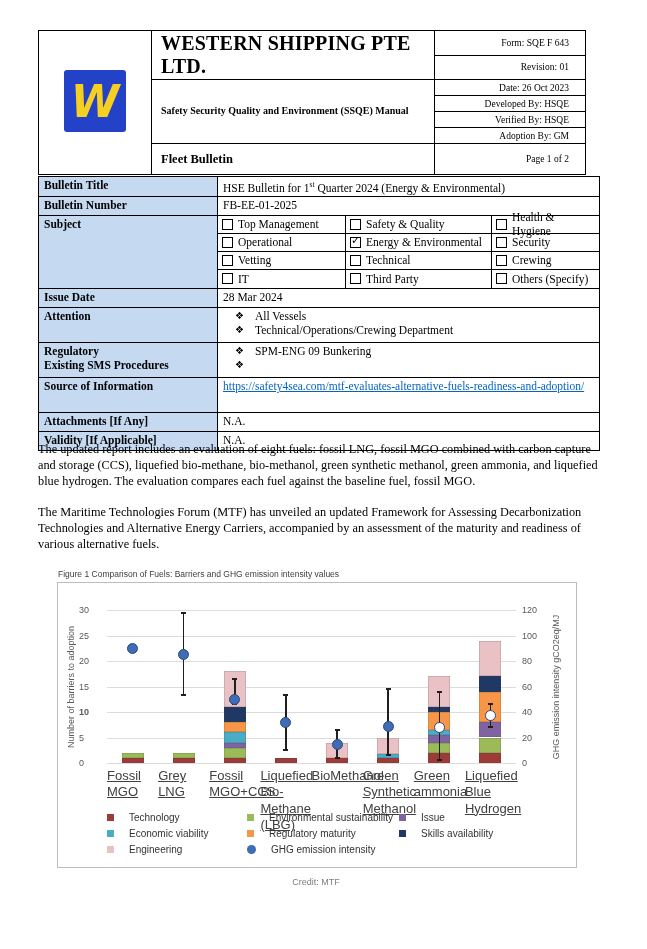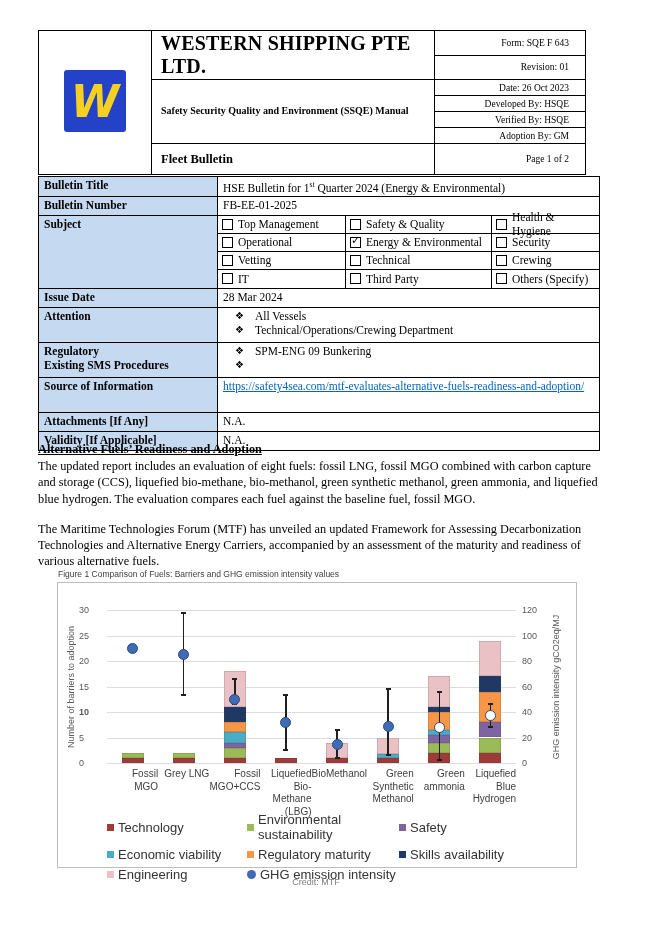--- a/index.html
+++ b/index.html
@@ -45,28 +45,28 @@
 
   
   .chart-box{position:absolute;left:57px;top:582px;width:518px;height:284px;border:1px solid #BDBDBD;
          background:#fff;font-family:"Liberation Sans",sans-serif;}
   .gridline{position:absolute;height:1px;background:#DCDCDC;}
   .tick{position:absolute;font-size:9px;color:#595959;}
   .tick.tl{text-align:left;}
   .axis-label{position:absolute;font-size:9px;color:#595959;white-space:nowrap;
          transform:translate(-50%,-50%) rotate(-90deg);}
   .seg{position:absolute;box-shadow:inset 0 0 0 0.5px rgba(70,70,70,.35);}
-  .catlabel{position:absolute;font-size:10px;color:#404040;text-align:right;line-height:1.25;}
+  .catlabel{position:absolute;font-size:13px;color:#404040;text-align:left;line-height:1.25;text-decoration:underline;}
   .ebar{position:absolute;width:1.5px;background:#1f1f1f;}
   .ecap{position:absolute;width:5px;height:2px;background:#1f1f1f;}
   .dot{position:absolute;width:11px;height:11px;border-radius:50%;border:1.5px solid #2B4A7D;
          box-sizing:border-box;}
   .dot.hollow{background:#fff !important;}
   .legend{position:absolute;display:grid;grid-template-columns:140px 152px 122px;row-gap:5px;}
-  .litem{display:flex;align-items:center;gap:4px;font-size:13px;color:#333;}
+  .litem{display:flex;align-items:center;gap:15px;font-size:10px;color:#333;}
   .sw{width:7px;height:7px;flex:0 0 auto;}
   .sw.circ{width:9px;height:9px;border-radius:50%;}
 
   .credit{position:absolute;left:57px;top:877px;width:518px;text-align:center;
          font-family:"Liberation Sans",sans-serif;font-size:9px;color:#7d7d7d;}
 </style>
 </head>
 <body>
 
 <div class="page">
@@ -219,21 +219,20 @@
       <td>N.A.</td>
     </tr>
     <tr>
       <td class="lbl">Validity [If Applicable]</td>
       <td>N.A.</td>
     </tr>
   </tbody>
     </table>
 
   <div class="body-text">
-    <div class="heading">Alternative Fuels’ Readiness and Adoption</div>
     <p>The updated report includes an evaluation of eight fuels: fossil LNG, fossil MGO combined with carbon capture and storage (CCS), liquefied bio-methane, bio-methanol, green synthetic methanol, green ammonia, and liquefied blue hydrogen. The evaluation compares each fuel against the baseline fuel, fossil MGO.</p>
     <p>The Maritime Technologies Forum (MTF) has unveiled an updated Framework for Assessing Decarbonization Technologies and Alternative Energy Carriers, accompanied by an assessment of the maturity and readiness of various alternative fuels.</p>
   </div>
 
   <div class="figure-caption">Figure 1 Comparison of Fuels: Barriers and GHG emission intensity values</div>
 
   <div class="chart-box" id="chart">
       <div class="gridline" style="left: 49px; top: 180px; width: 409px;"></div>
       <div class="tick tl" style="left: 21px; top: 175px; width: 23px;">0</div>
       <div class="gridline" style="left: 49px; top: 154.5px; width: 409px;"></div>
@@ -328,21 +327,21 @@
         <div class="litem">
           <span class="sw" style="background: rgb(158, 58, 56);"></span>
           <span>Technology</span>
         </div>
         <div class="litem">
           <span class="sw" style="background: rgb(155, 187, 89);"></span>
           <span>Environmental sustainability</span>
         </div>
         <div class="litem">
           <span class="sw" style="background: rgb(128, 100, 162);"></span>
-          <span>Safety</span>
+          <span>Issue</span>
         </div>
         <div class="litem">
           <span class="sw" style="background: rgb(75, 172, 198);"></span>
           <span>Economic viability</span>
         </div>
         <div class="litem">
           <span class="sw" style="background: rgb(247, 150, 70);"></span>
           <span>Regulatory maturity</span>
         </div>
         <div class="litem">

